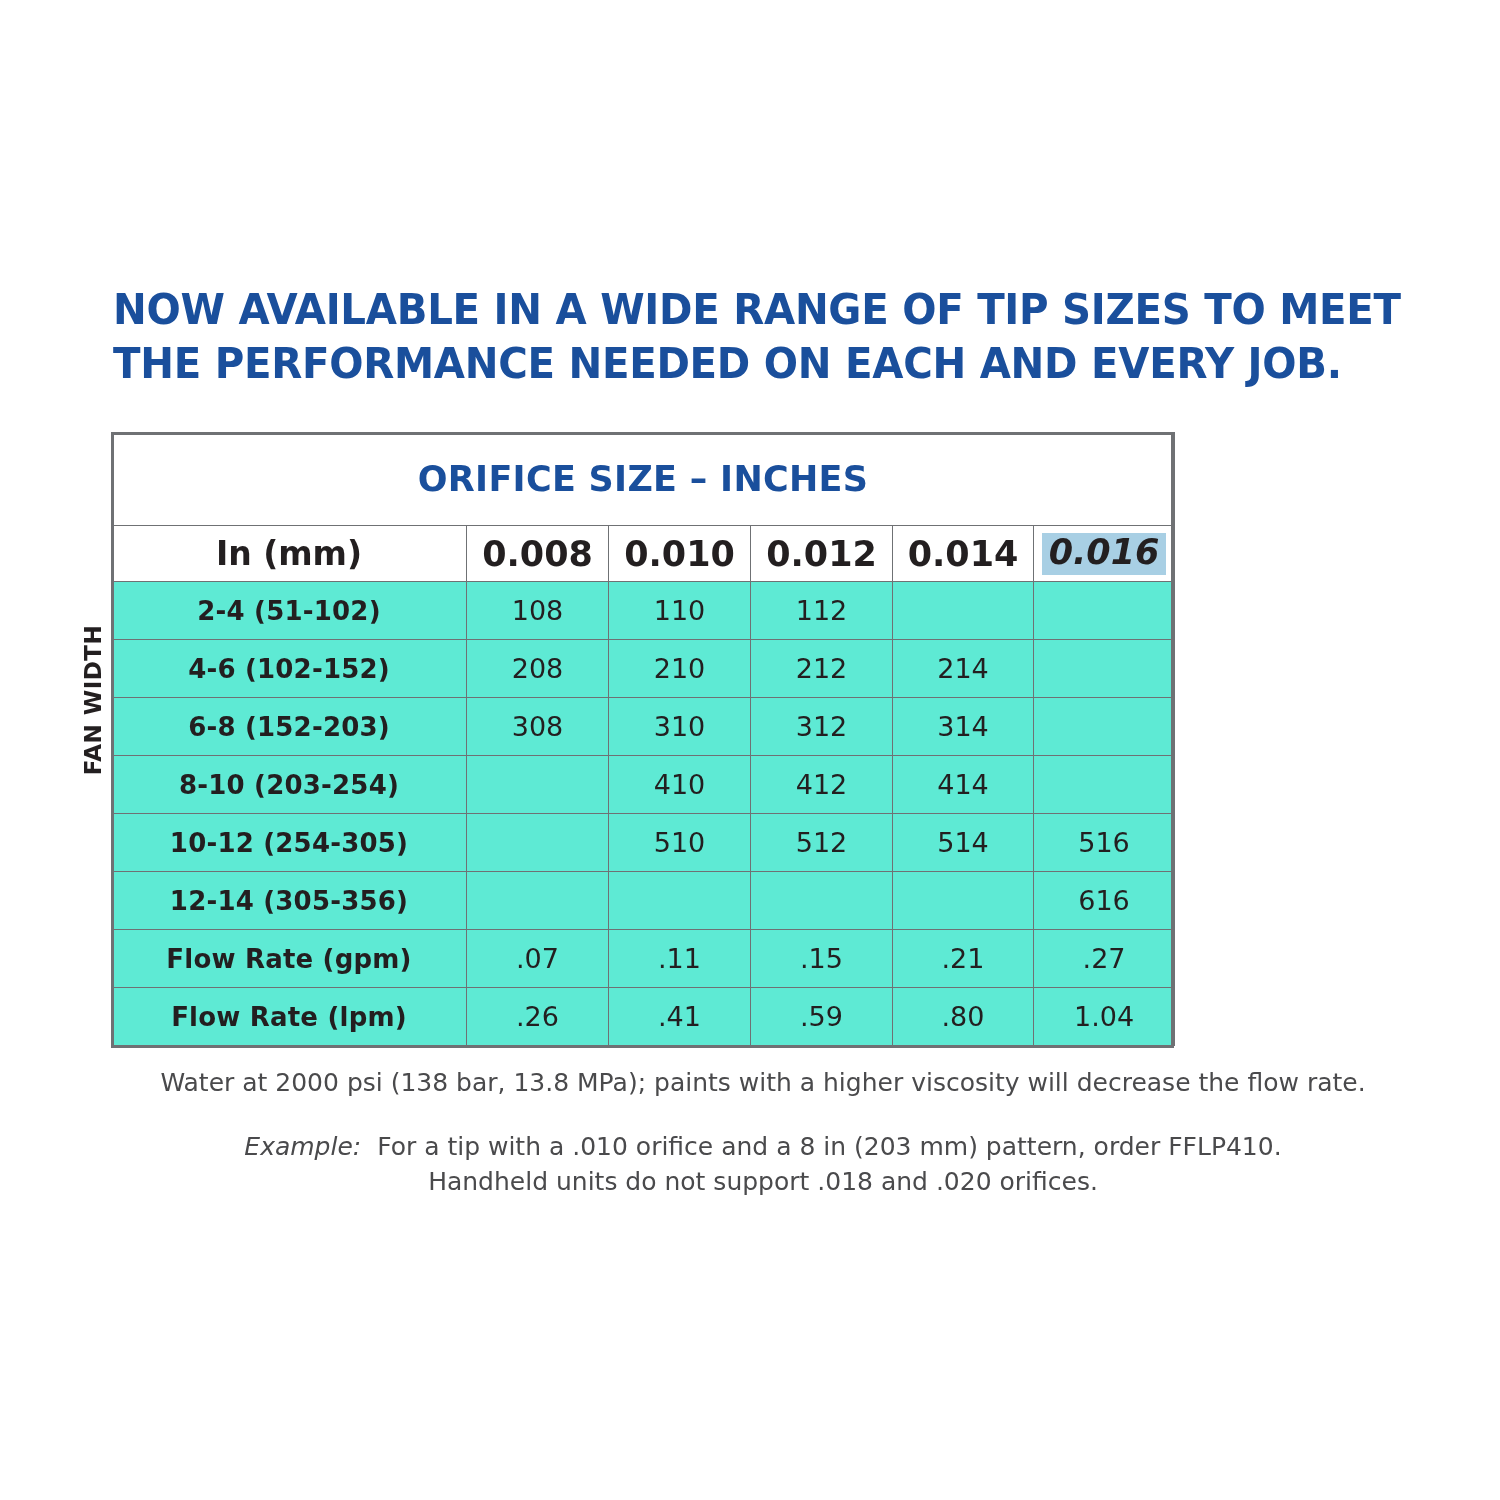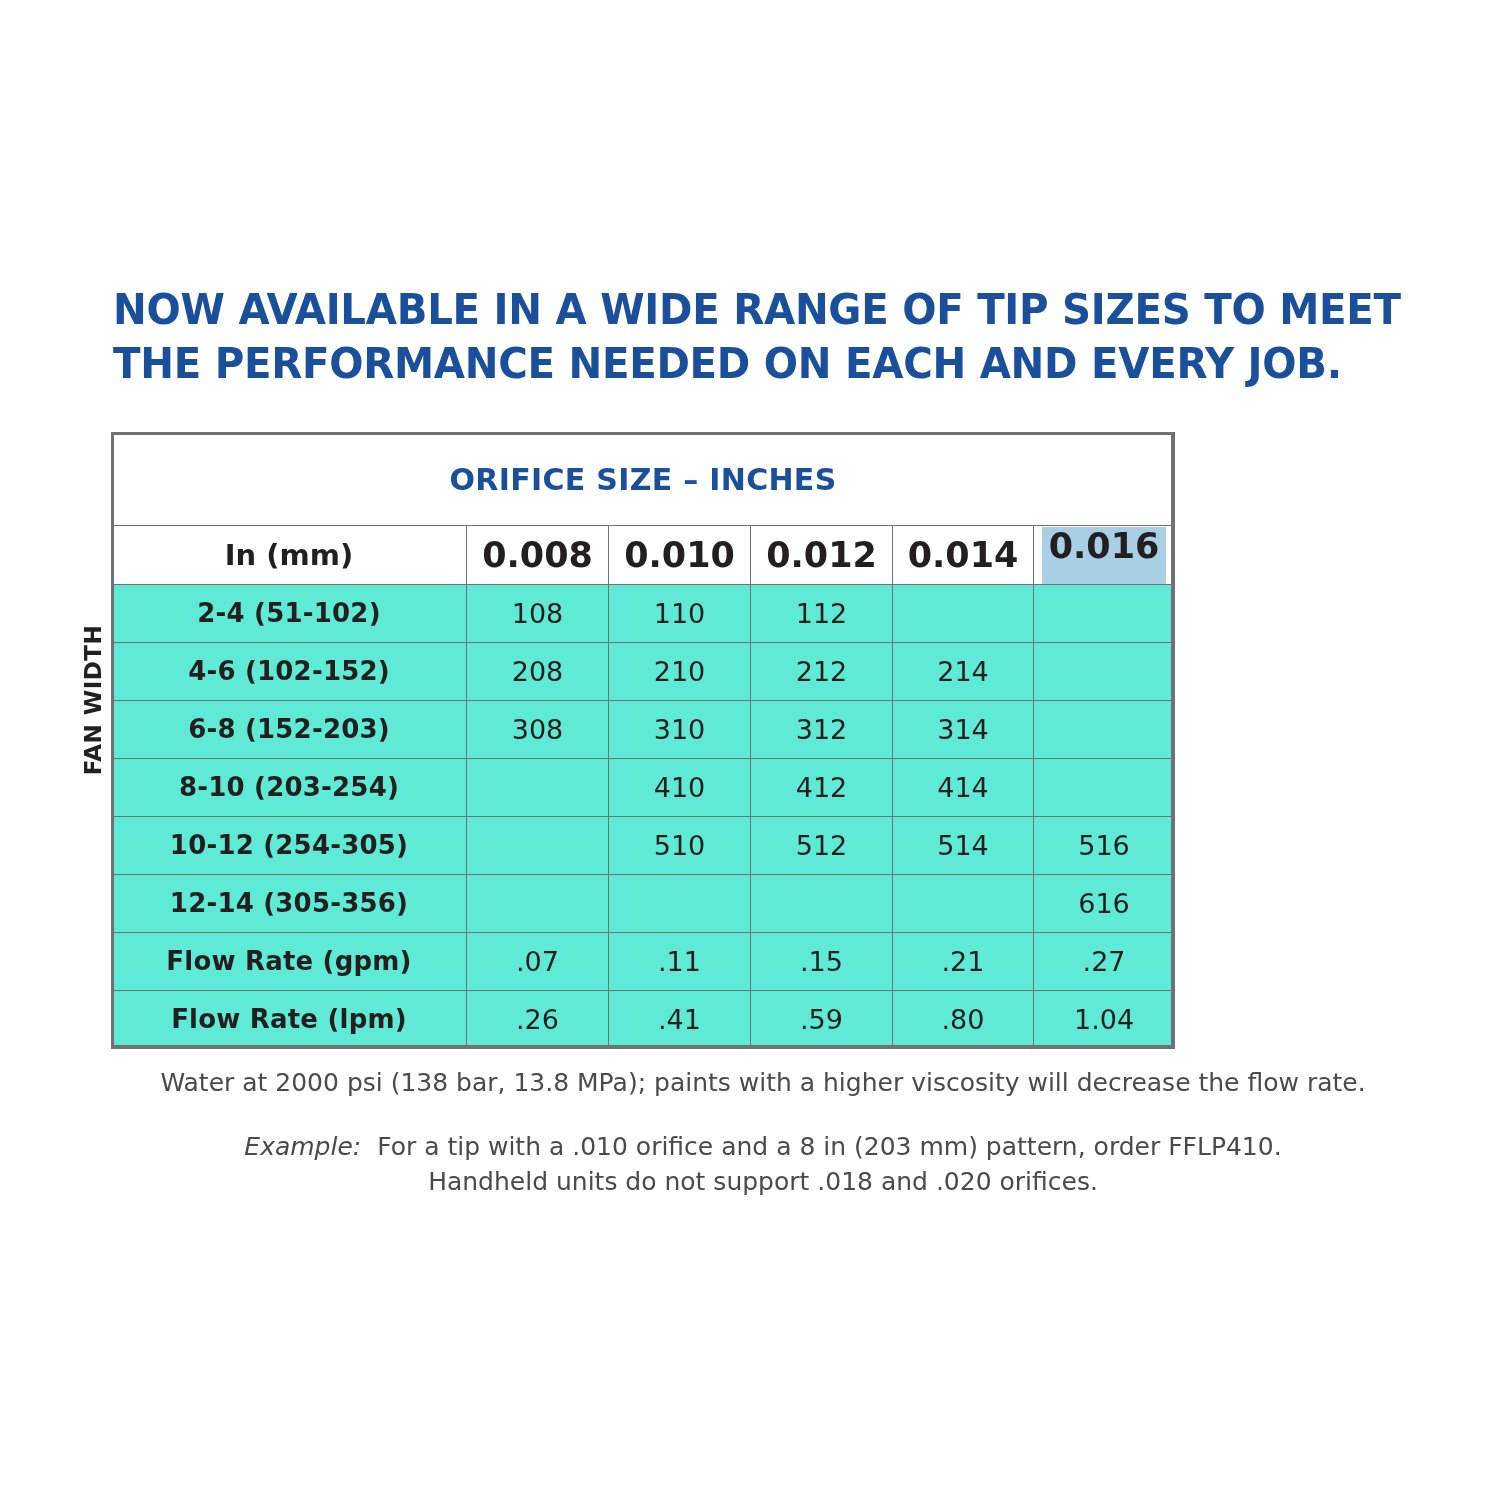--- a/index.html
+++ b/index.html
@@ -93,37 +93,38 @@
 
   .title-row td {
     height: 92px;
     border-left: none;
     border-right: none;
     border-top: none;
   }
   .title-text {
     color: #1a4f9c;
     font-weight: bold;
-    font-size: 30px;
+    font-size: 35px;
     letter-spacing: 0.3px;
     text-transform: uppercase;
   }
 
   .head-row td {
     height: 55px;
     font-weight: bold;
     font-size: 35px;
     background: #ffffff;
   }
-  .head-row td.labelcol { font-size: 29px; }
+  .head-row td.labelcol { font-size: 33px; }
   .head-hl {
     display: inline-block;
     background: #a8cfe4;
-    padding: 1px 7px 19px 7px;
+    padding: 1px 7px 4px 7px;
     line-height: 1.05;
+    font-style: italic;
   }
 
   .data-row td {
     height: 57px;
     background: #5eead4;
     font-size: 27px;
     color: #231f20;
   }
   .data-row td.labelcol {
     font-weight: bold;

